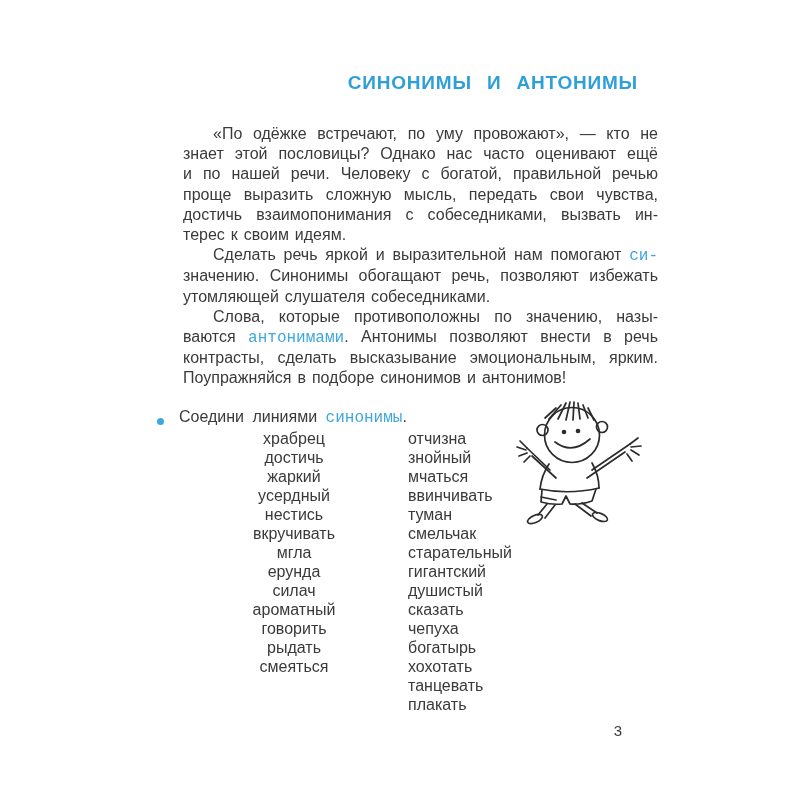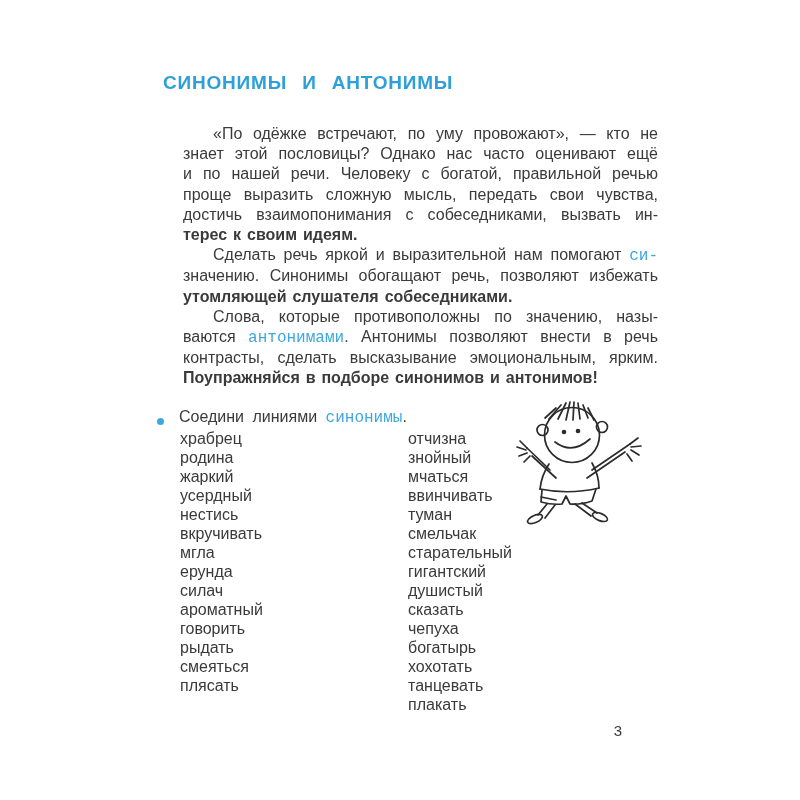--- a/index.html
+++ b/index.html
@@ -3,38 +3,38 @@
 <meta charset="utf-8">
 <style>
   :root { --accent:#3ea7de; --title:#2e9fd8; --text:#3a3a3a; --ink:#2b2b2b; }
   * { box-sizing: border-box; }
   html,body { margin:0; padding:0; background:#fff; }
   .page {
     position:relative; width:800px; height:800px; background:#ffffff;
     font-family:"Liberation Sans", sans-serif; color:var(--text); overflow:hidden;
   }
   .title {
-    position:absolute; left:163px; top:72px; width:475px; text-align:left;
+    position:absolute; left:163px; top:72px; width:475px; text-align:right;
     font-weight:bold; font-size:19px; letter-spacing:0.8px; word-spacing:9px;
     color:var(--title);
   }
   .body-text { position:absolute; left:163px; top:124px; width:475px; font-size:16px; line-height:20.2px;margin-left:20px; }
   .line { text-align:justify; text-align-last:justify; word-spacing:1.5px; }
-  .line.last { text-align-last:left;font-weight:bold; }
+  .line.last { text-align-last:left; }
   .line.indent { padding-left:30px; }
   .accent { color:var(--accent);font-family:Liberation Mono, monospace; }
   .exercise {
     position:absolute; left:157px; top:407px; width:480px;
     display:flex; align-items:center; font-size:16px; line-height:20.2px;
   }
   .bullet { width:7px; height:7px; border-radius:50%; background:var(--accent); margin:7px 15px 0 0; flex:none; }
   .exercise-text { word-spacing:4px; }
   .words { position:absolute; left:180px; top:429px; display:flex; }
   .word-col { font-size:16px; line-height:19px; }
-  .word-col.left { width:228px; }
+  .word-col.left { width:228px;text-align:center; }
   .boy { position:absolute; left:512px; top:398px; width:132px; height:132px; }
   .pagenum { position:absolute; left:608px; top:722px; width:20px; text-align:center; font-size:15px; color:var(--text); }
 </style>
 </head>
 <body>
 
 <div class="page">
 
   <div class="title">СИНОНИМЫ  И  АНТОНИМЫ</div>
 
@@ -61,33 +61,32 @@
     </div>
 
   <div class="exercise">
     <span class="bullet"></span>
     <span class="exercise-text"><span>Соедини линиями </span><span class="accent">синонимы</span><span>.</span></span>
   </div>
 
   <div class="words">
     <div class="word-col left">
         <div class="word">храбрец</div>
-        <div class="word">родина</div>
+        <div class="word">достичь</div>
         <div class="word">жаркий</div>
         <div class="word">усердный</div>
         <div class="word">нестись</div>
         <div class="word">вкручивать</div>
         <div class="word">мгла</div>
         <div class="word">ерунда</div>
         <div class="word">силач</div>
         <div class="word">ароматный</div>
         <div class="word">говорить</div>
         <div class="word">рыдать</div>
         <div class="word">смеяться</div>
-        <div class="word">плясать</div>
       </div>
     <div class="word-col right">
         <div class="word">отчизна</div>
         <div class="word">знойный</div>
         <div class="word">мчаться</div>
         <div class="word">ввинчивать</div>
         <div class="word">туман</div>
         <div class="word">смельчак</div>
         <div class="word">старательный</div>
         <div class="word">гигантский</div>

